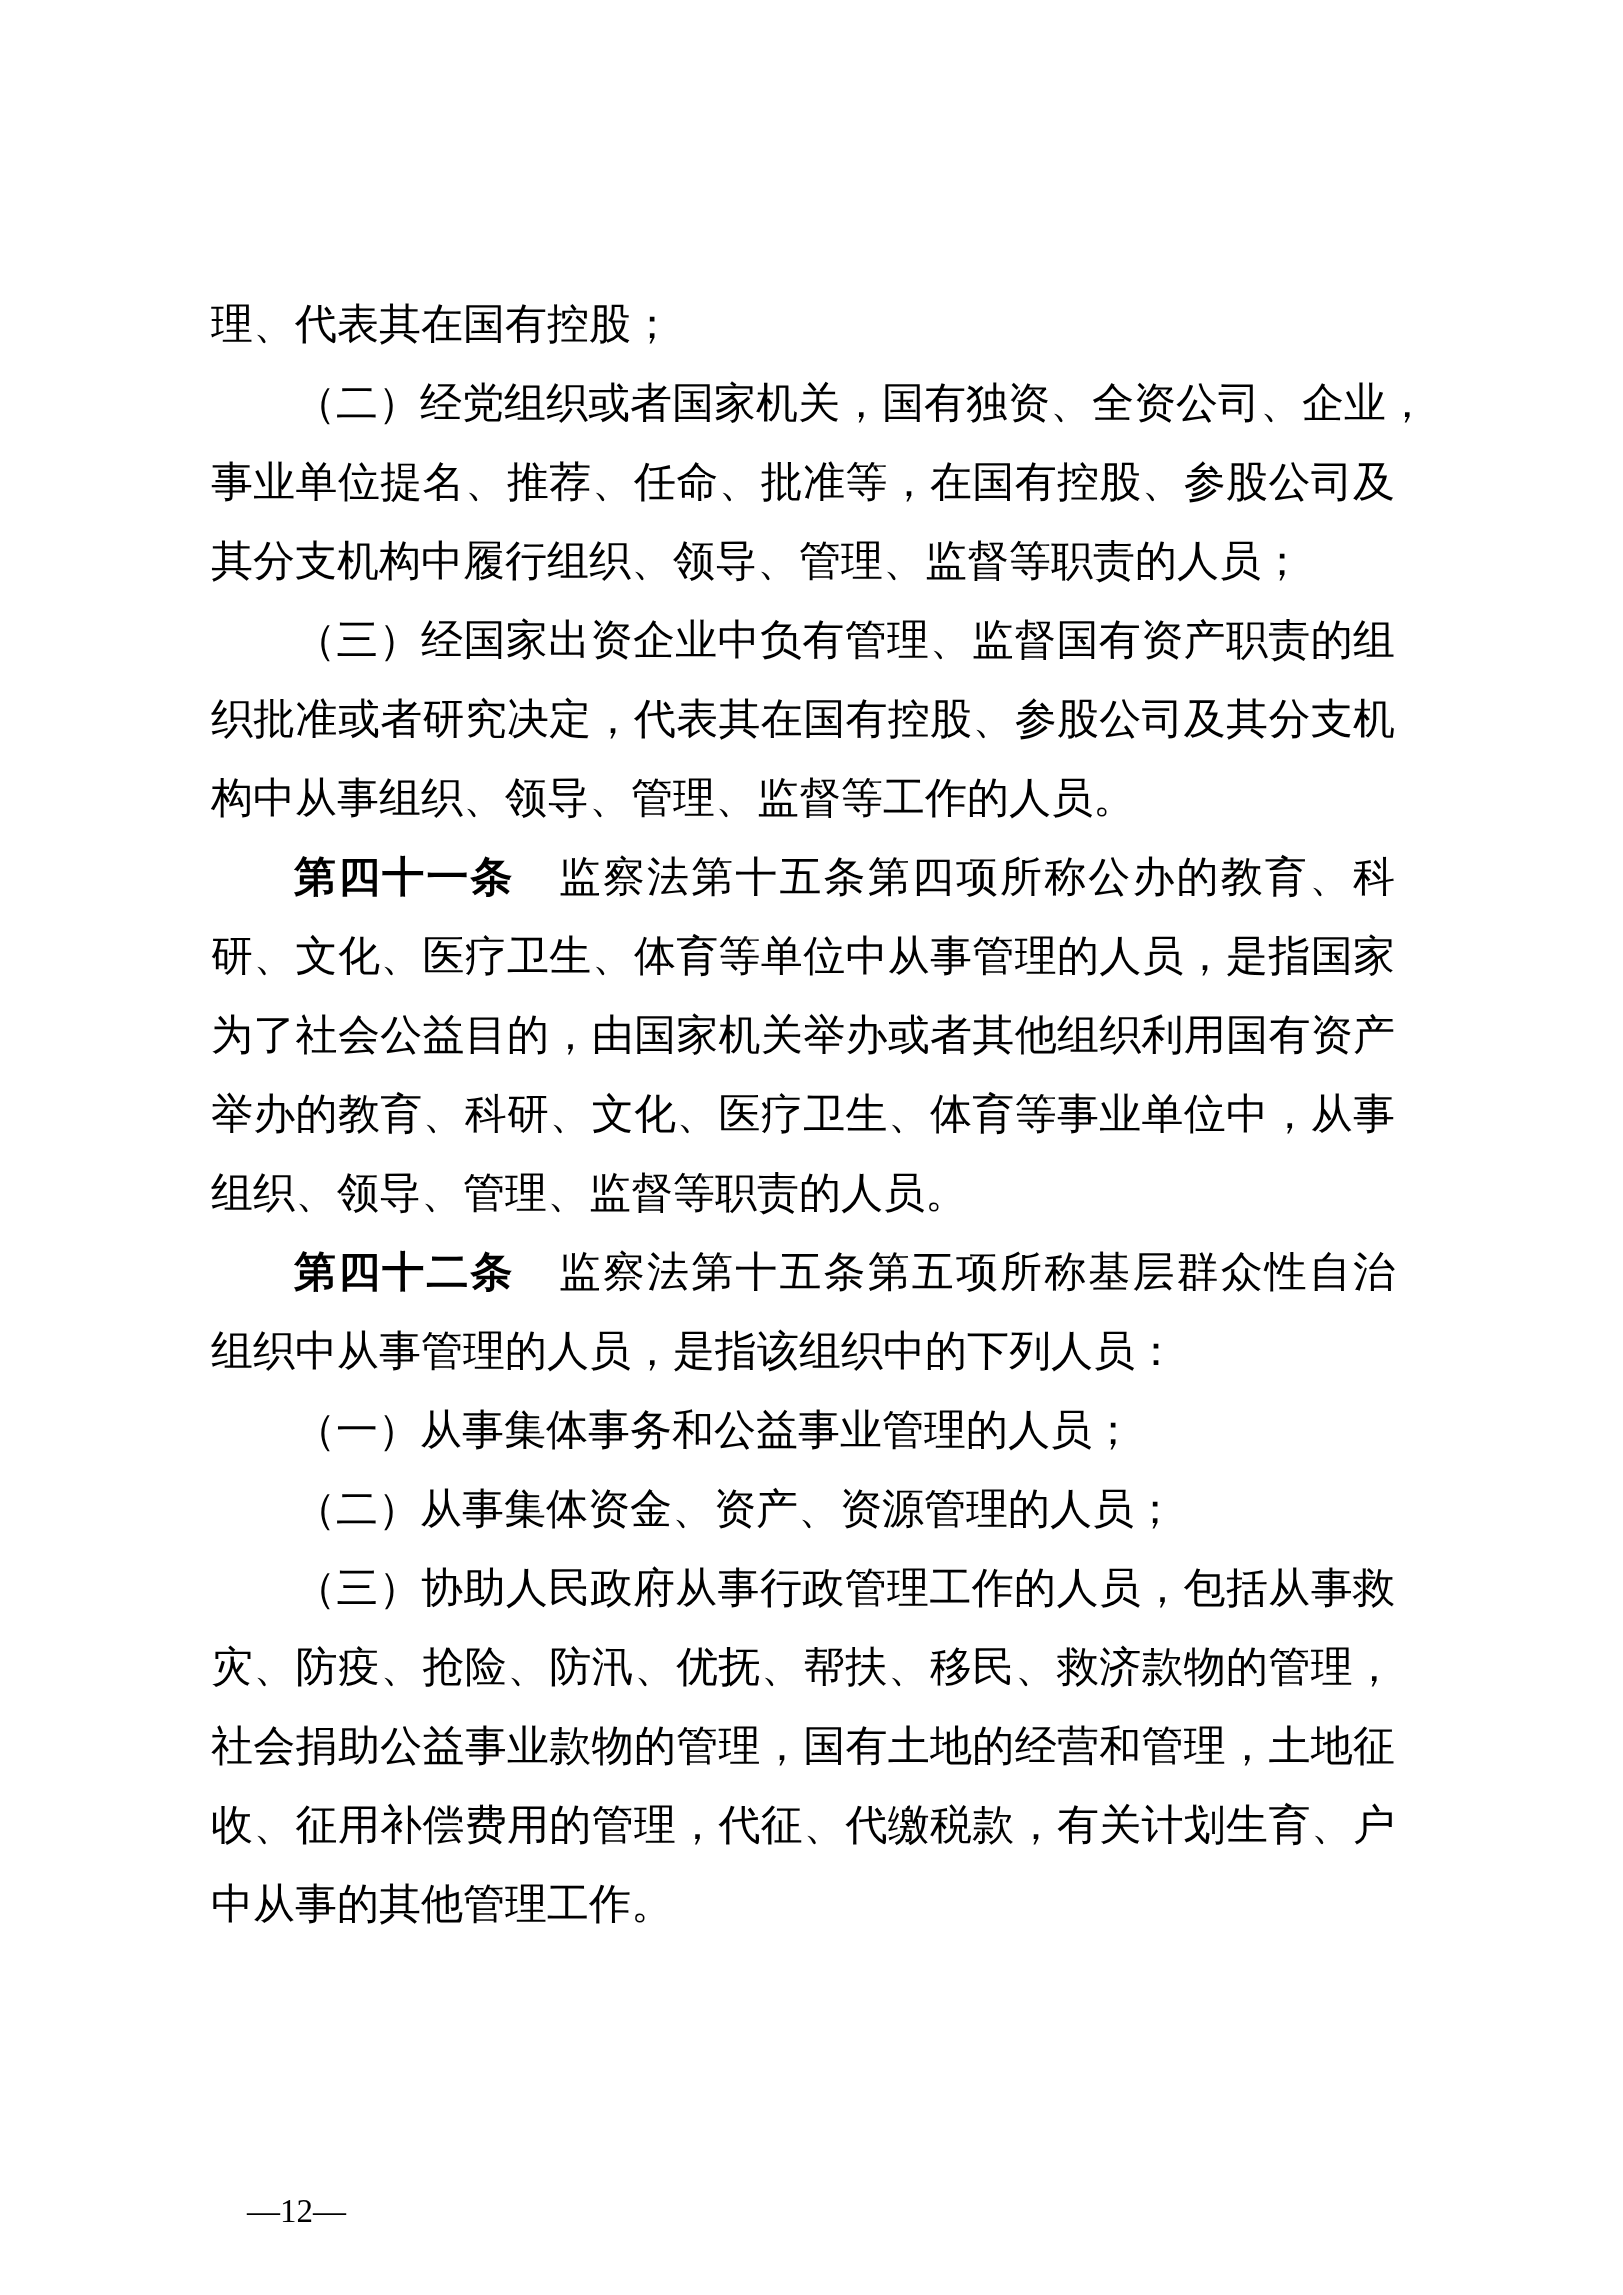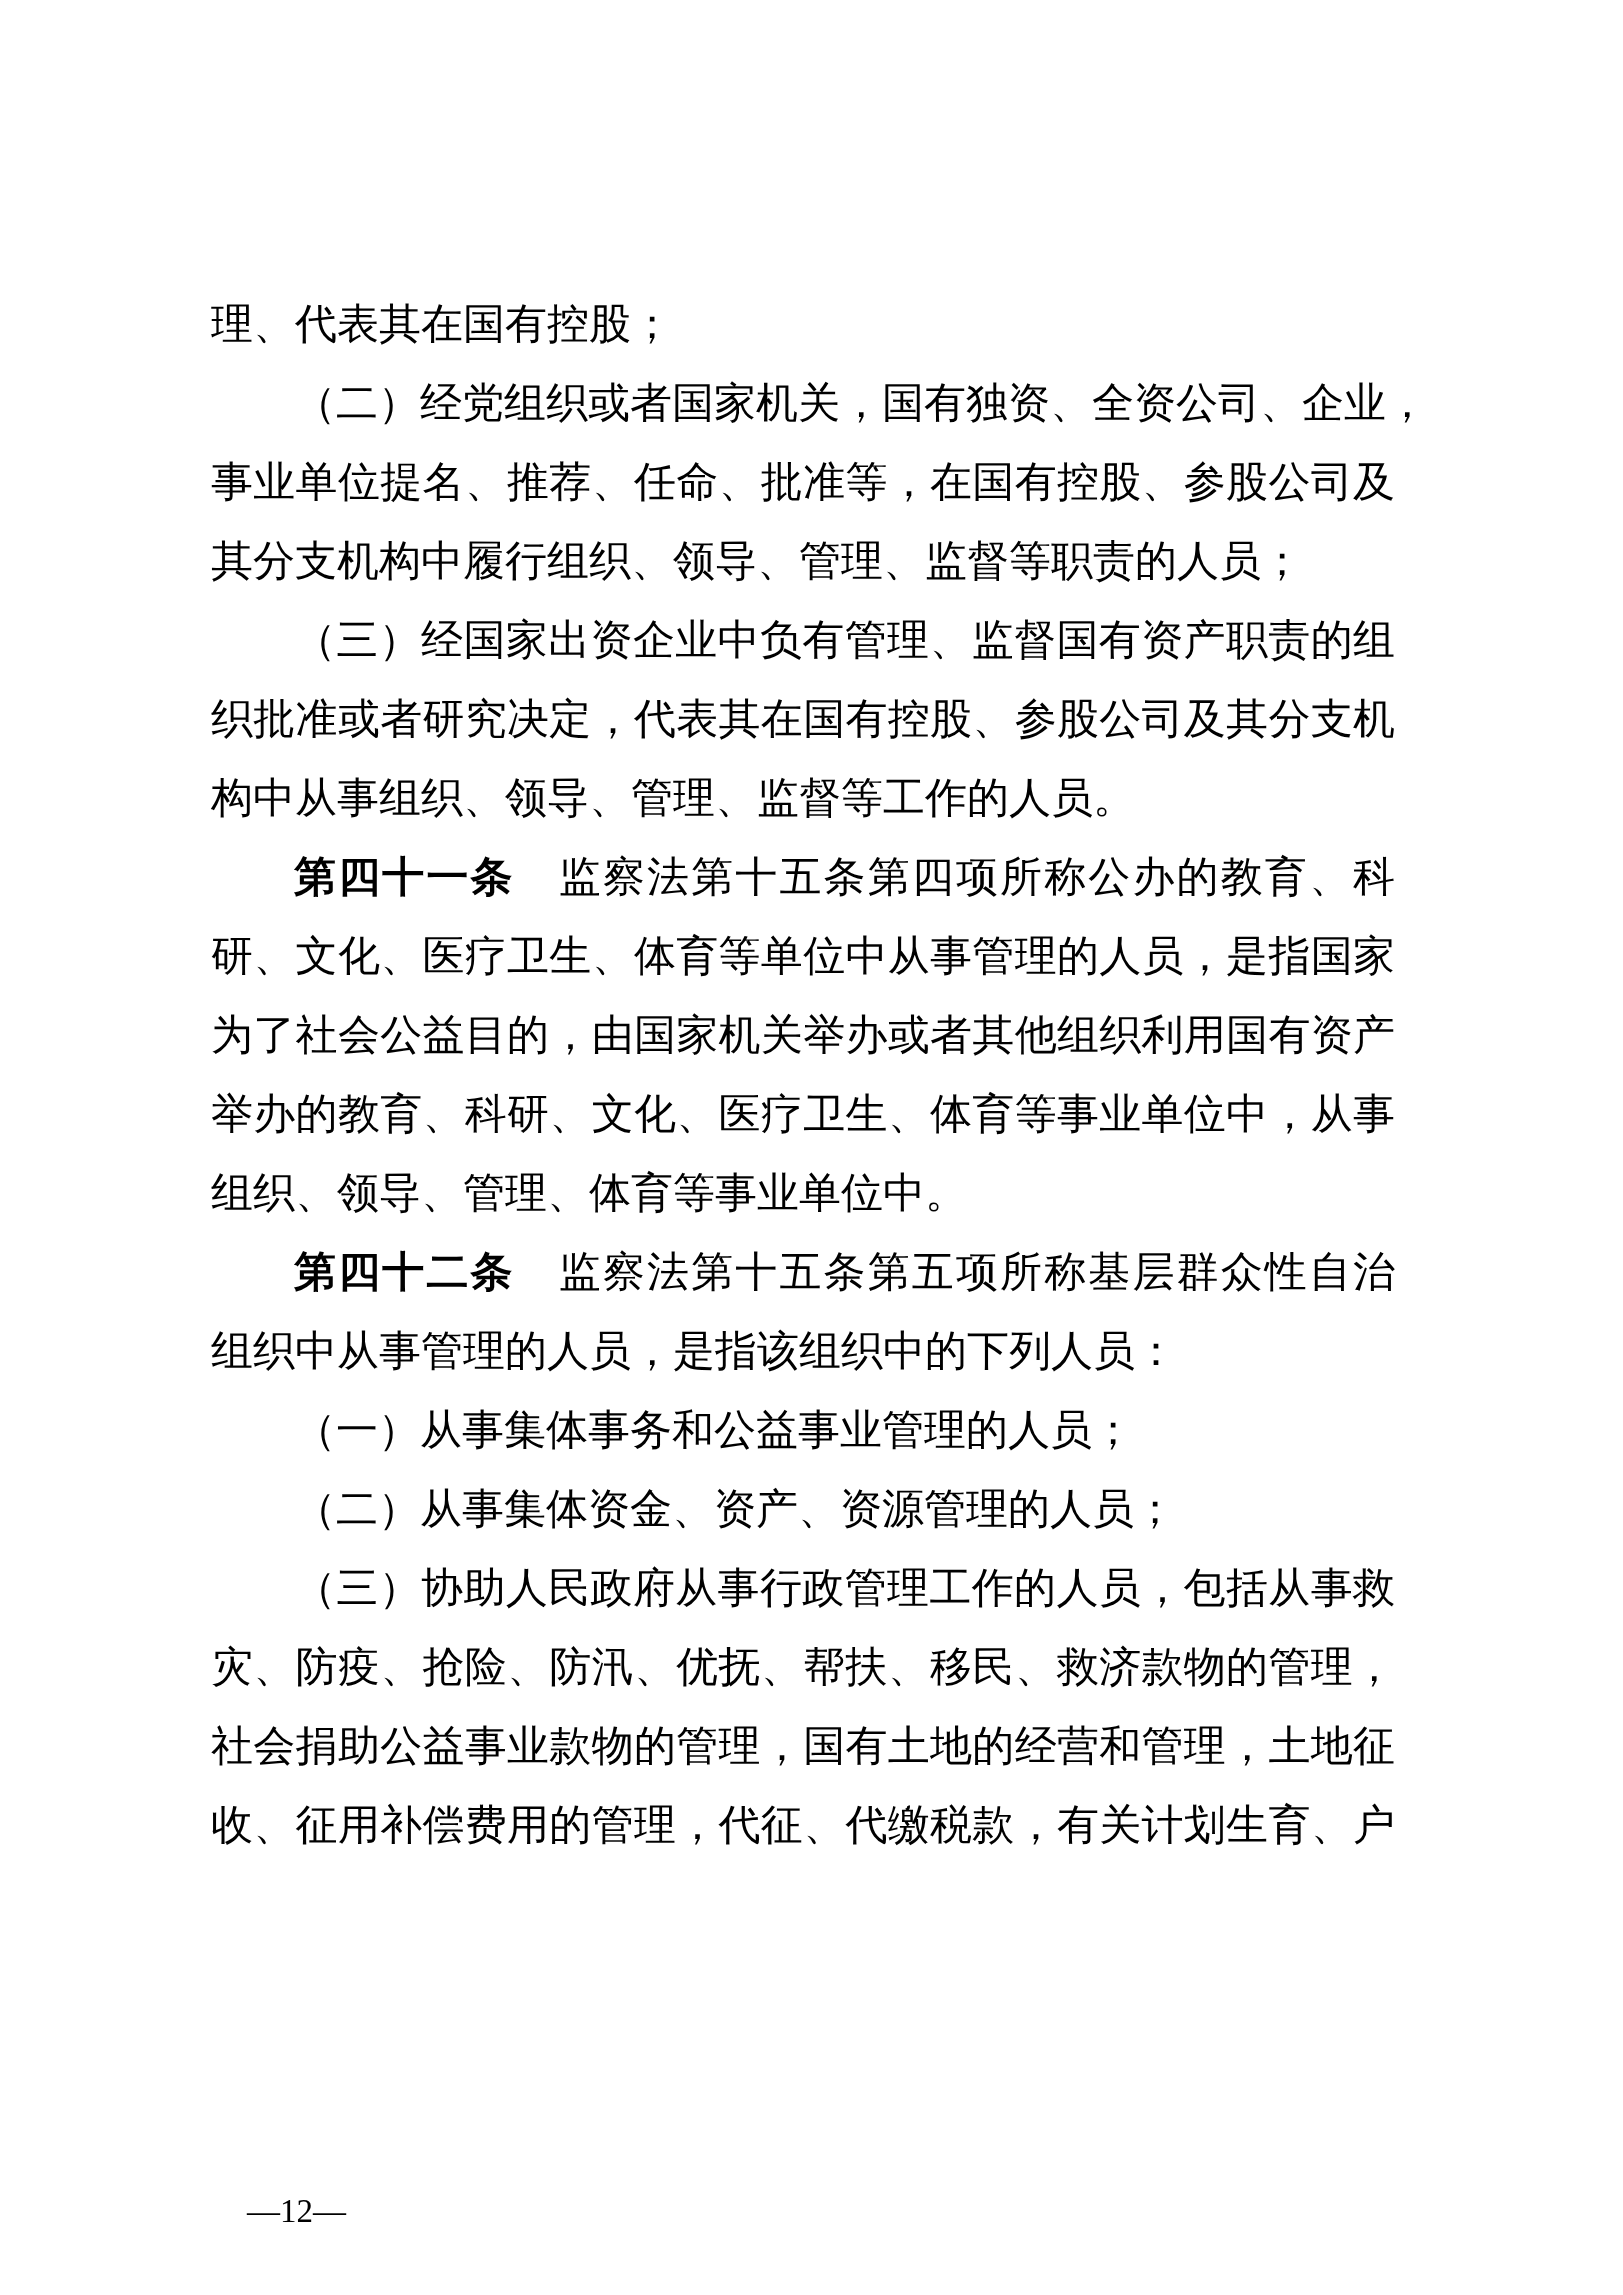--- a/index.html
+++ b/index.html
@@ -61,27 +61,28 @@
       <div class="line indent justify"><span>（二）经党组织或者国家机关，国有独资、全资公司、企业，</span></div>
       <div class="line justify"><span>事业单位提名、推荐、任命、批准等，在国有控股、参股公司及</span></div>
       <div class="line"><span>其分支机构中履行组织、领导、管理、监督等职责的人员；</span></div>
       <div class="line indent justify"><span>（三）经国家出资企业中负有管理、监督国有资产职责的组</span></div>
       <div class="line justify"><span>织批准或者研究决定，代表其在国有控股、参股公司及其分支机</span></div>
       <div class="line"><span>构中从事组织、领导、管理、监督等工作的人员。</span></div>
       <div class="line indent justify"><span class="art">第四十一条</span><span class="gap"></span><span>监察法第十五条第四项所称公办的教育、科</span></div>
       <div class="line justify"><span>研、文化、医疗卫生、体育等单位中从事管理的人员，是指国家</span></div>
       <div class="line justify"><span>为了社会公益目的，由国家机关举办或者其他组织利用国有资产</span></div>
       <div class="line justify"><span>举办的教育、科研、文化、医疗卫生、体育等事业单位中，从事</span></div>
-      <div class="line"><span>组织、领导、管理、体育等事业单位中。</span></div>
+      <div class="line"><span>组织、领导、管理、监督等职责的人员。</span></div>
       <div class="line indent justify"><span class="art">第四十二条</span><span class="gap"></span><span>监察法第十五条第五项所称基层群众性自治</span></div>
       <div class="line"><span>组织中从事管理的人员，是指该组织中的下列人员：</span></div>
       <div class="line indent"><span>（一）从事集体事务和公益事业管理的人员；</span></div>
       <div class="line indent"><span>（二）从事集体资金、资产、资源管理的人员；</span></div>
       <div class="line indent justify"><span>（三）协助人民政府从事行政管理工作的人员，包括从事救</span></div>
       <div class="line justify"><span>灾、防疫、抢险、防汛、优抚、帮扶、移民、救济款物的管理，</span></div>
       <div class="line justify"><span>社会捐助公益事业款物的管理，国有土地的经营和管理，土地征</span></div>
       <div class="line justify"><span>收、征用补偿费用的管理，代征、代缴税款，有关计划生育、户</span></div>
+      <div class="line"><span>中从事的其他管理工作。</span></div>
     </main>
   <footer class="page-footer">
     <span>—12—</span>
   </footer>
 </div>
 
 
 </body></html>

